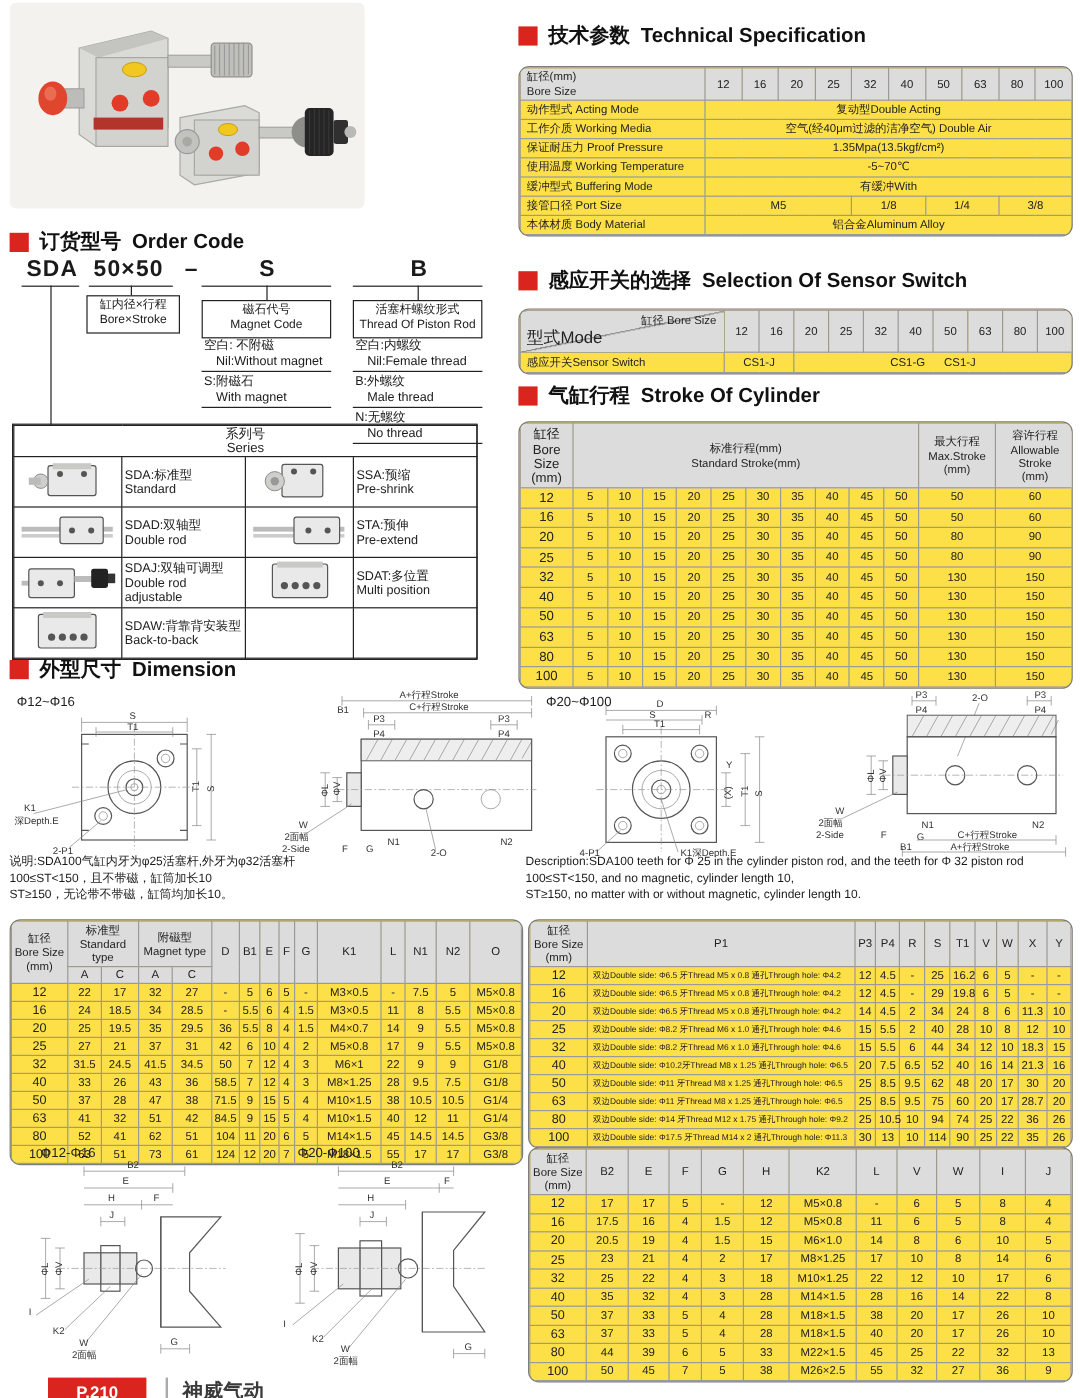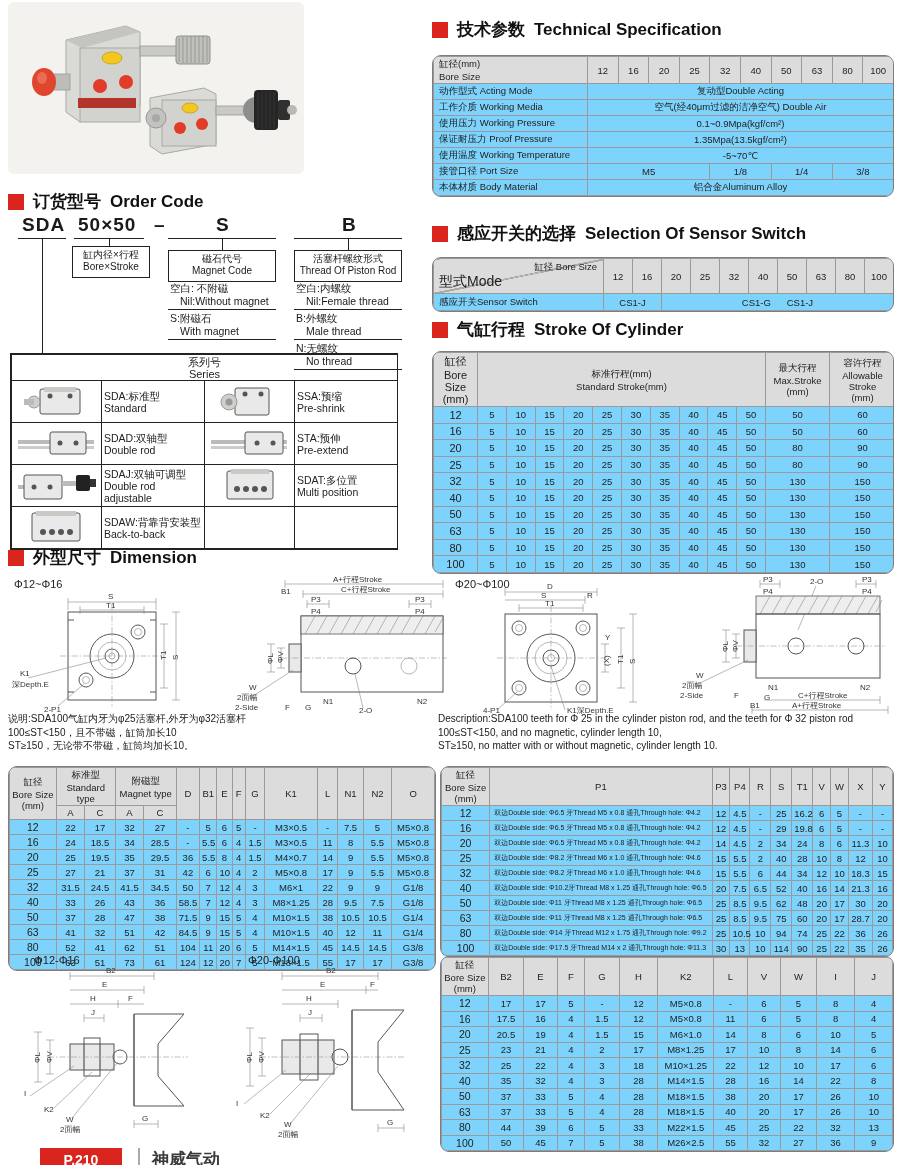--- a/index.html
+++ b/index.html
@@ -3,21 +3,21 @@
 <meta charset="utf-8">
 <style>
   html,body{margin:0;padding:0;background:#fff;}
   #page{position:relative;width:900px;height:1165px;background:#fff;overflow:hidden;
         font-family:"Liberation Sans","DejaVu Sans",sans-serif;color:#1a1a1a;}
   .abs{position:absolute;}
   
   .sec-title{display:flex;align-items:center;gap:9px;font-size:17px;font-weight:bold;color:#111;}
   .red-sq{width:16px;height:16px;background:#d9251d;flex:0 0 auto;}
   
-  .tblwrap{border:1px solid #7d7d7d;border-radius:9px;overflow:hidden;background:#7dd3fc;}
+  .tblwrap{border:1px solid #7d7d7d;border-radius:9px;overflow:hidden;background:#fde047;}
   table{border-collapse:collapse;width:100%;table-layout:fixed;font-size:9.5px;color:#222;}
   td,th{border:1px solid #9a9a9a;padding:1px 2px;text-align:center;vertical-align:middle;font-weight:normal;}
   .gray{background:#dcdcdc;}
   .pre{white-space:pre-line;}
   .lft{text-align:left;padding-left:5px;}
   
   .t-spec tr{height:15px;}
   .t-spec tr.hd{height:27px;}
   
   .t-stroke tr{height:16.6px;}
@@ -306,30 +306,30 @@
         </tr>
         <tr>
               <td class="lft">动作型式 Acting Mode</td>
               <td colspan="10">复动型Double Acting</td>
             </tr>
         <tr>
               <td class="lft">工作介质 Working Media</td>
               <td colspan="10">空气(经40μm过滤的洁净空气) Double Air</td>
             </tr>
         <tr>
-              <td class="lft">使用压力 Working Pressure</td>
-              <td colspan="10">0.1~0.9Mpa(kgf/cm²)</td>
-            </tr>
-        <tr>
               <td class="lft">保证耐压力 Proof Pressure</td>
               <td colspan="10">1.35Mpa(13.5kgf/cm²)</td>
             </tr>
         <tr>
               <td class="lft">使用温度 Working Temperature</td>
               <td colspan="10">-5~70℃</td>
+            </tr>
+        <tr>
+              <td class="lft">缓冲型式 Buffering Mode</td>
+              <td colspan="10">有缓冲With</td>
             </tr>
         <tr>
           <td class="lft">接管口径 Port Size</td>
           <td colspan="4">M5</td>
           <td colspan="2">1/8</td>
           <td colspan="2">1/4</td>
           <td colspan="2">3/8</td>
         </tr>
         <tr>
               <td class="lft">本体材质 Body Material</td>

